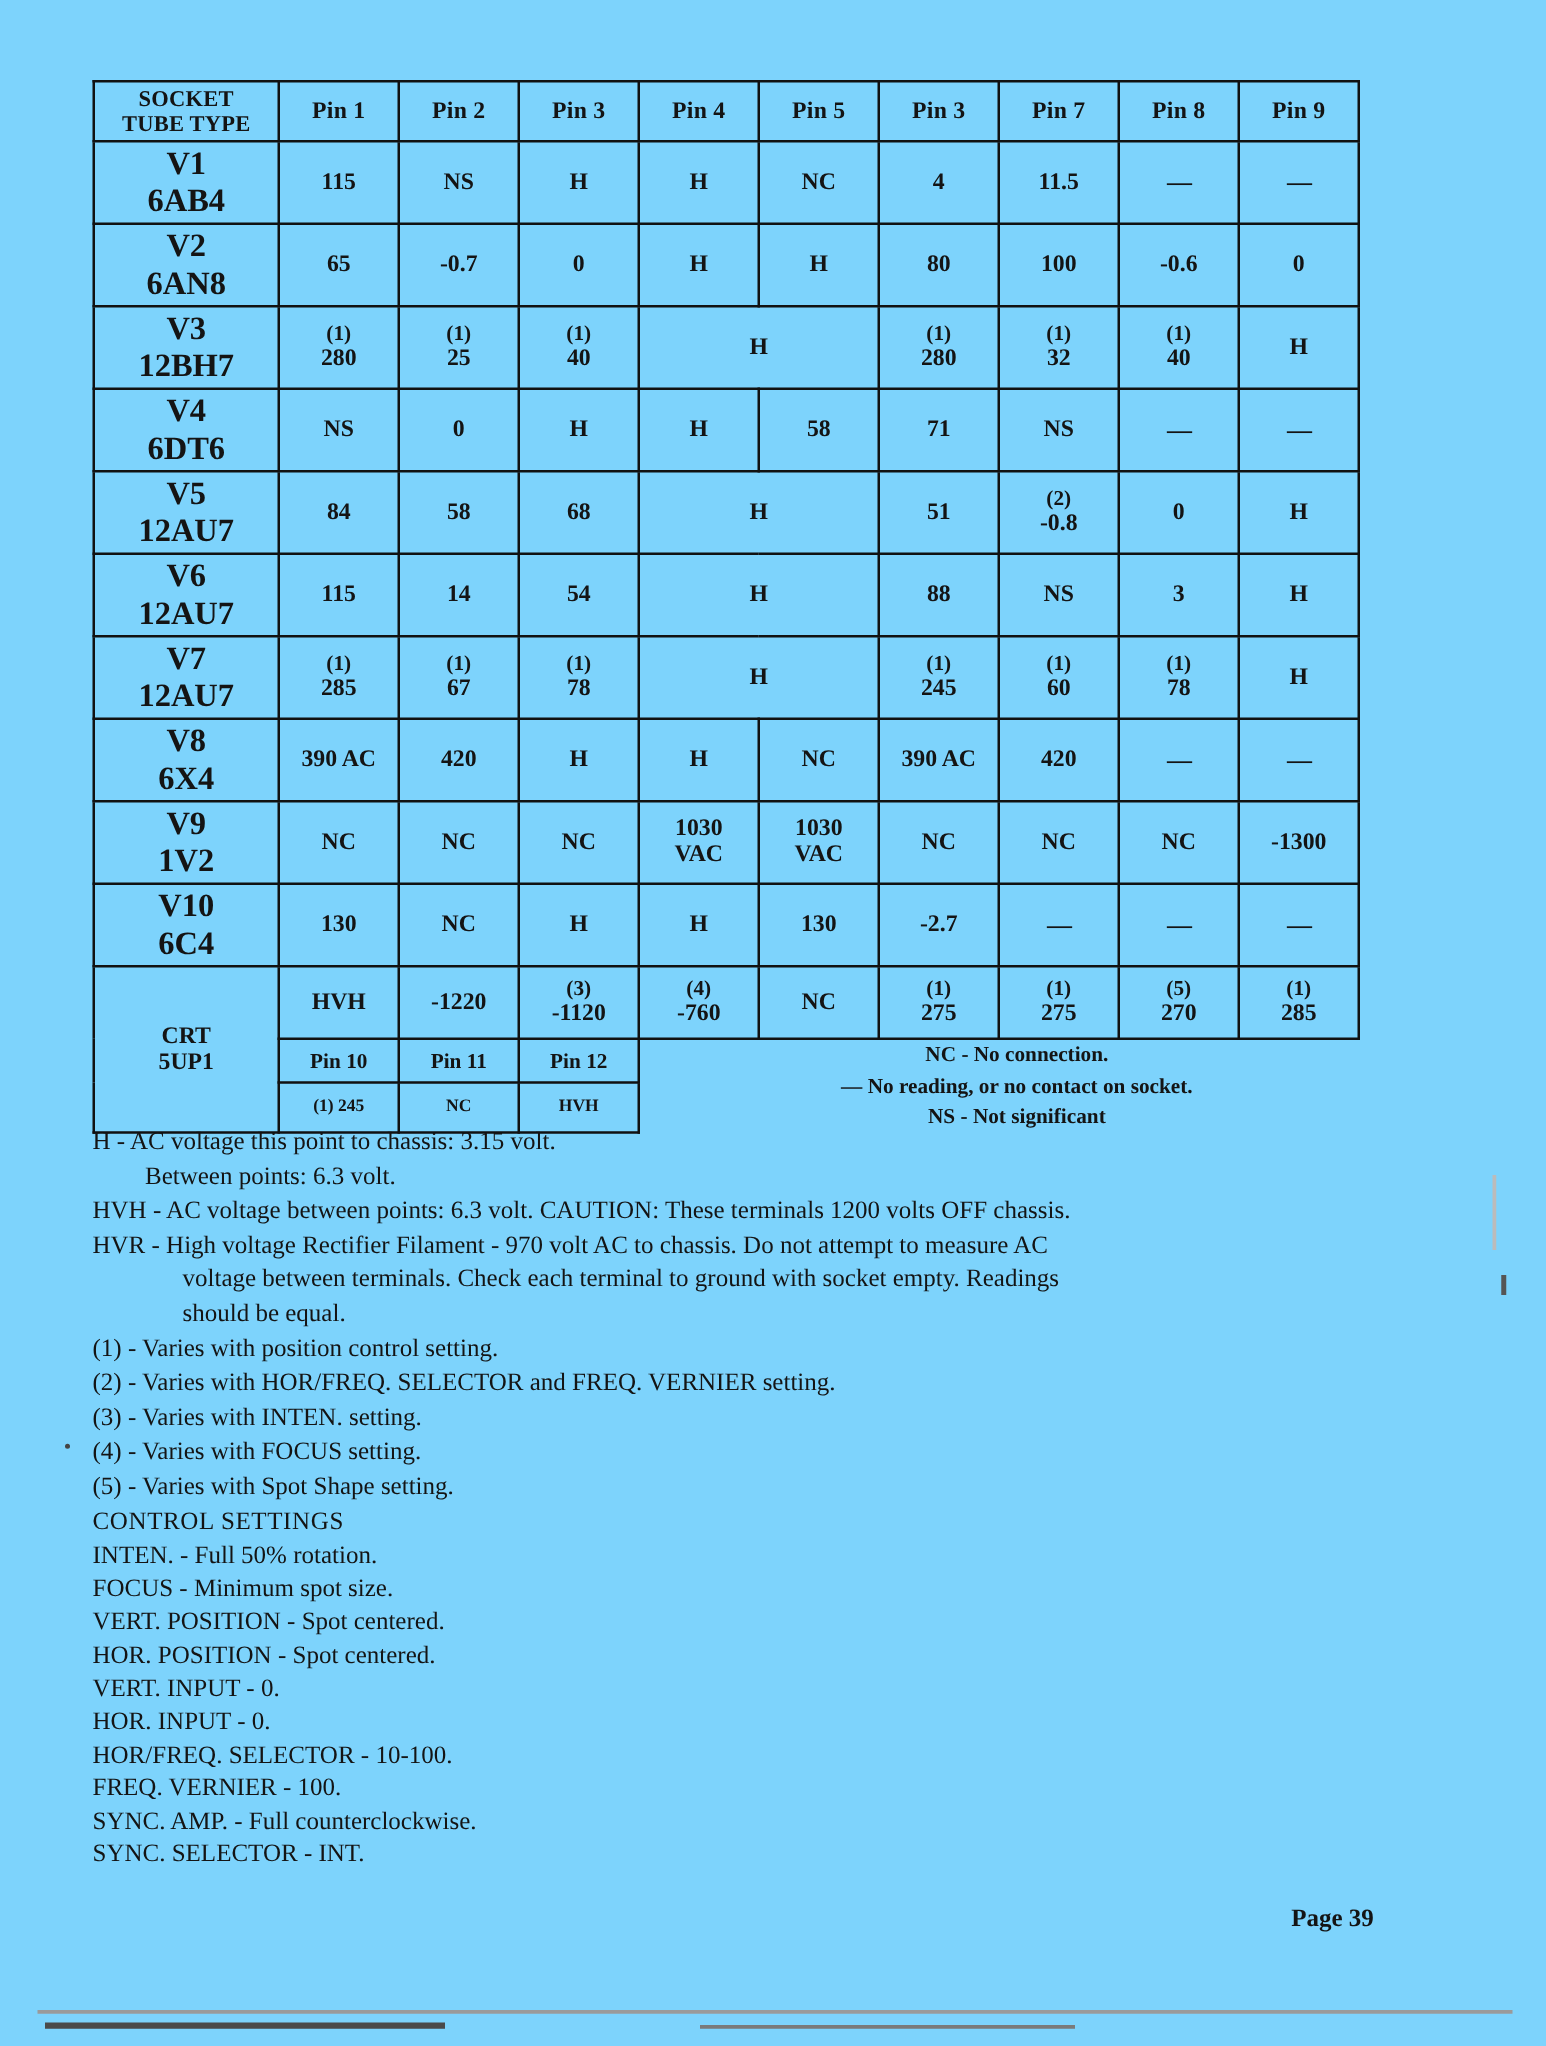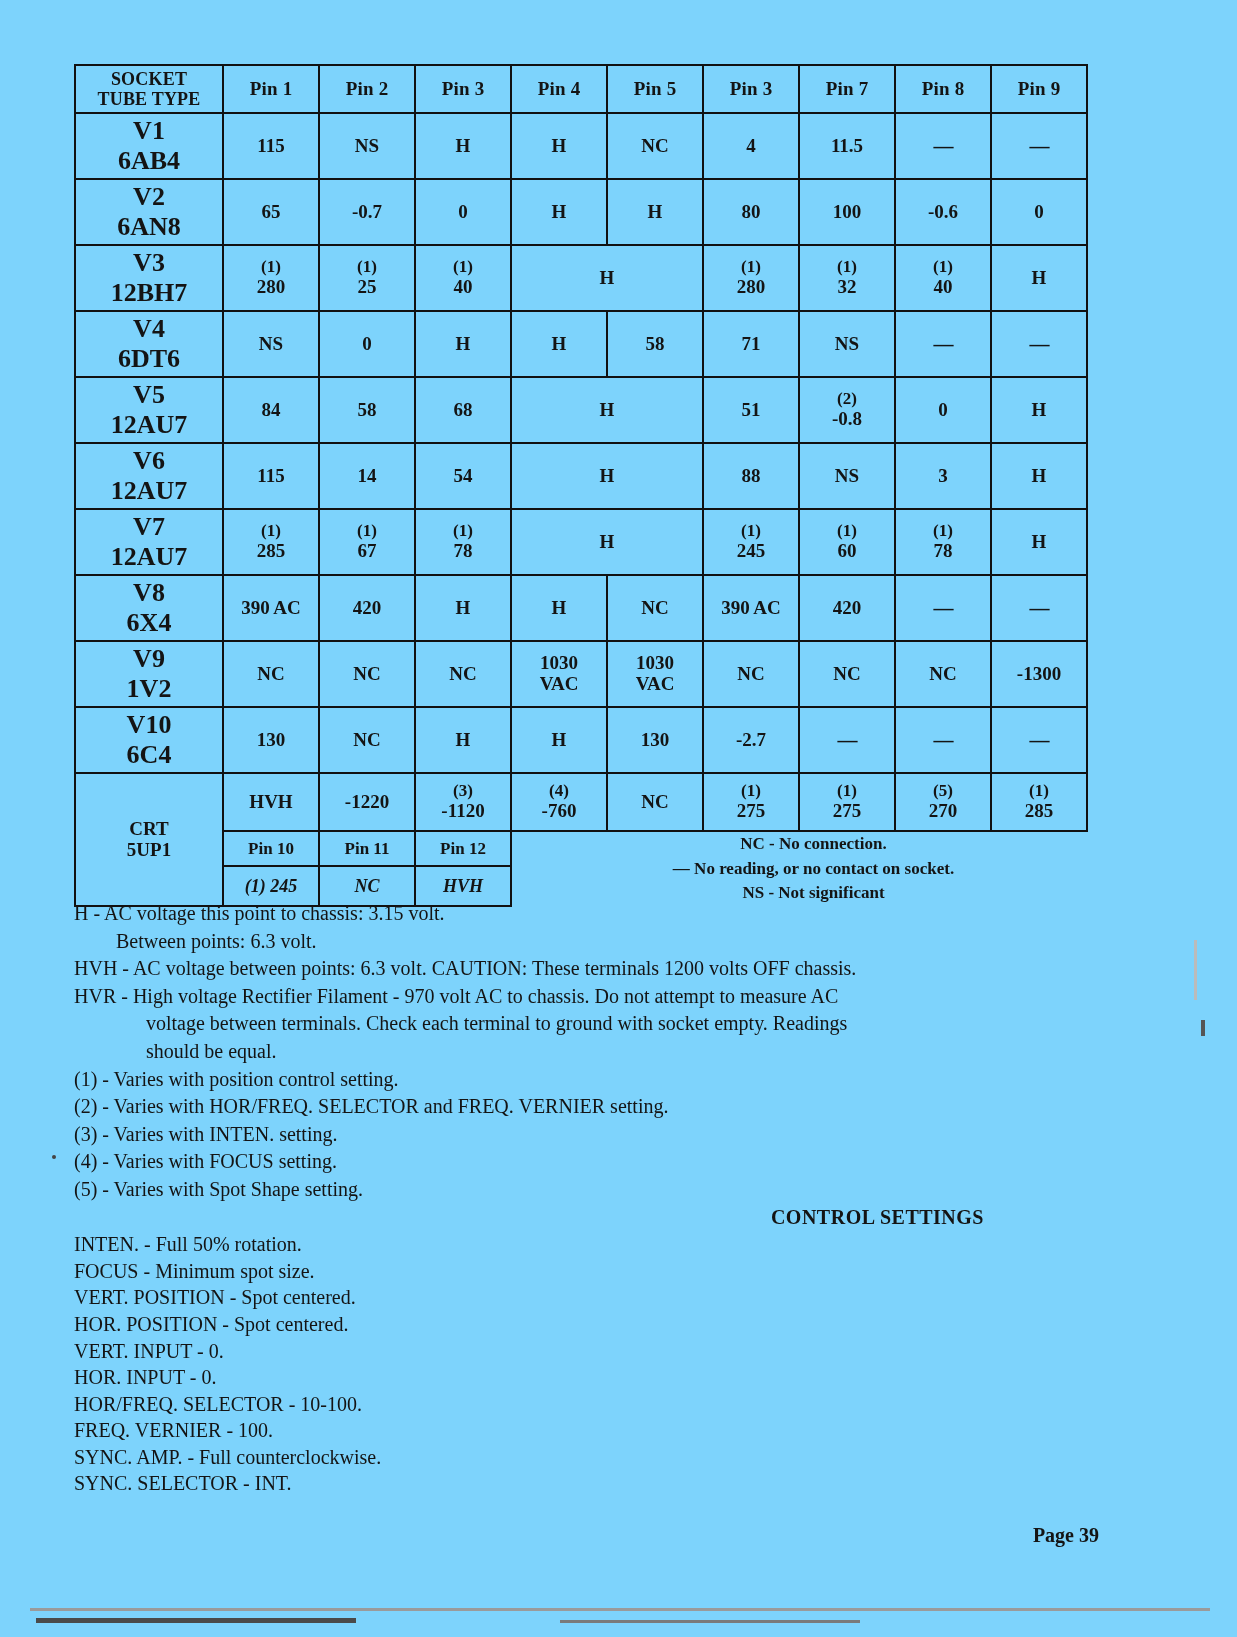--- a/index.html
+++ b/index.html
@@ -83,21 +83,21 @@
     height: 56px;
   }
   .crt-label {
     font-size: 19px;
     line-height: 1.15;
     border-radius: 11px;
   }
   .crt-label span { display: block; }
 
   .sub-hdr td { height: 30px; font-size: 17px; }
-  .sub-val td { height: 34px; font-size: 18px; font-style: italic; }
+  .sub-val td { height: 34px; font-size: 14px; }
 
   .notes-cell {
     border: none !important;
     text-align: left;
     font-weight: normal;
     font-size: 19px;
     padding-left: 28px !important;
     line-height: 1.45;
   }
   .notes-cell div { white-space: nowrap; }
@@ -113,22 +113,22 @@
     line-height: 1.33;
   }
   .foot p {
     margin: 0 0 1px 0;
     white-space: nowrap;
   }
   .ind1 { padding-left: 42px; }
   .ind2 { padding-left: 72px; }
 
   .ctrl-title {
-    text-align: right;
-    font-weight: bold;
+    text-align: left;
+    font-weight: normal;
     letter-spacing: 0.5px;
     margin: 2px 0 2px 0;
     padding-right: 180px;
   }
 
   .settings p { margin: 0; white-space: nowrap; }
 
   .page-num {
     position: absolute;
     right: 150px;

